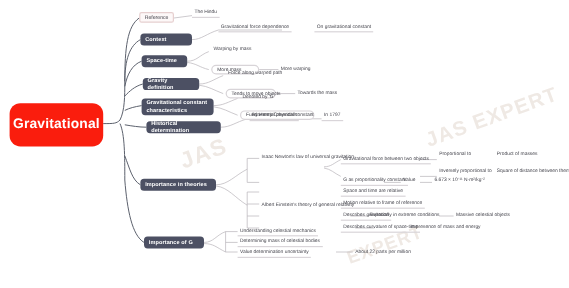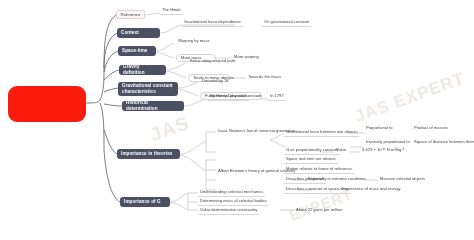--- a/index.html
+++ b/index.html
@@ -191,20 +191,21 @@
       <path d="M188 193 L 198 193"></path>
       <path d="M188 202 L 198 202"></path>
       <path d="M188 210 L 198 210"></path>
       <path d="M188 193 L 188 210"></path>
       <path d="M280 210 L 294 210"></path>
     </g>
   </svg>
 
   <div class="node root" style="left:8px; top:86px; width:78px; height:36px;">
     <div>
+      <div>Gravitational</div>
     </div>
   </div>
 
   <div class="node lref" style="left:116px; top:10px; width:29px; height:9px;">Reference</div>
   <div class="node leaf" style="left:160px; top:7px;">The Hindu</div>
 
   <div class="node l1" style="left:117px; top:28px; width:43px; height:10px;">Context</div>
   <div class="node leaf" style="left:182px; top:19px;">Gravitational force dependence</div>
   <div class="node leaf" style="left:262px; top:19px;">On gravitational constant</div>
 

